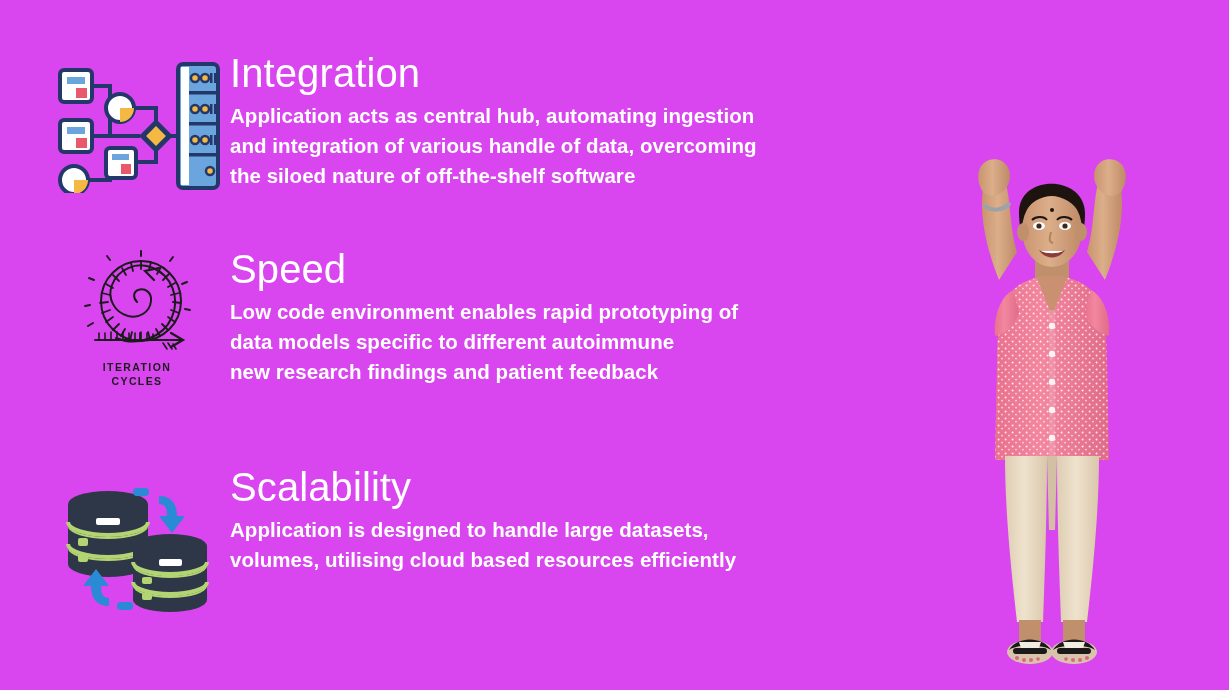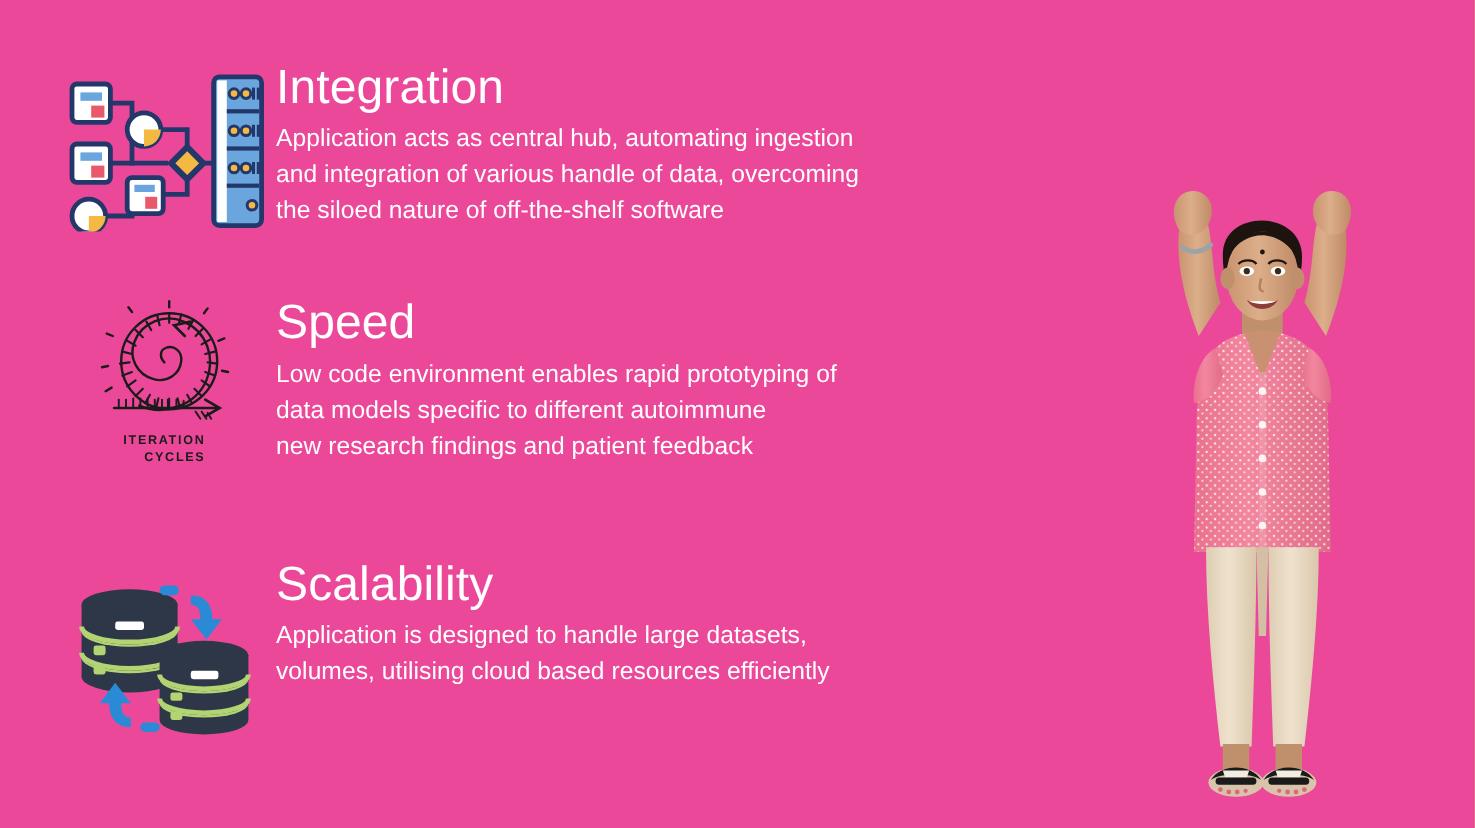--- a/index.html
+++ b/index.html
@@ -5,21 +5,21 @@
   * { margin:0; padding:0; box-sizing:border-box; }
   html, body { width:1229px; height:690px; overflow:hidden; }
   body {
     background:#b3d473;
     font-family:"Liberation Sans", sans-serif;
     position:relative;
   }
 
   #slide {
     position:absolute; inset:0;
-    background:#ec4899;
+    background:#d946ef;
   }
 
   
   .features {
     position:absolute;
     left:0; top:0;
     width:860px; height:690px;
   }
   .feature {
     position:absolute;
@@ -47,30 +47,30 @@
     color:#ffffff;
     font-size:40px;
     font-weight:300;
     line-height:1.08;
     letter-spacing:0.1px;
     margin-bottom:6px;
   }
   .f-body {
     color:#ffffff;
     font-size:20.5px;
-    font-weight:400;
+    font-weight:700;
     line-height:1.47;
     letter-spacing:0.05px;
     max-width:600px;
   }
   .f-body span { display:block; white-space:nowrap; }
 
   
   .iter-caption {
-    text-align:right;
+    text-align:center;
     font-size:10.5px;
     font-weight:700;
     letter-spacing:1.4px;
     color:#1b1b1b;
     line-height:1.35;
     margin-top:2px;
     font-family:"Liberation Sans", sans-serif;
   }
 
   .icon-col { display:flex; flex-direction:column; align-items:center; }

